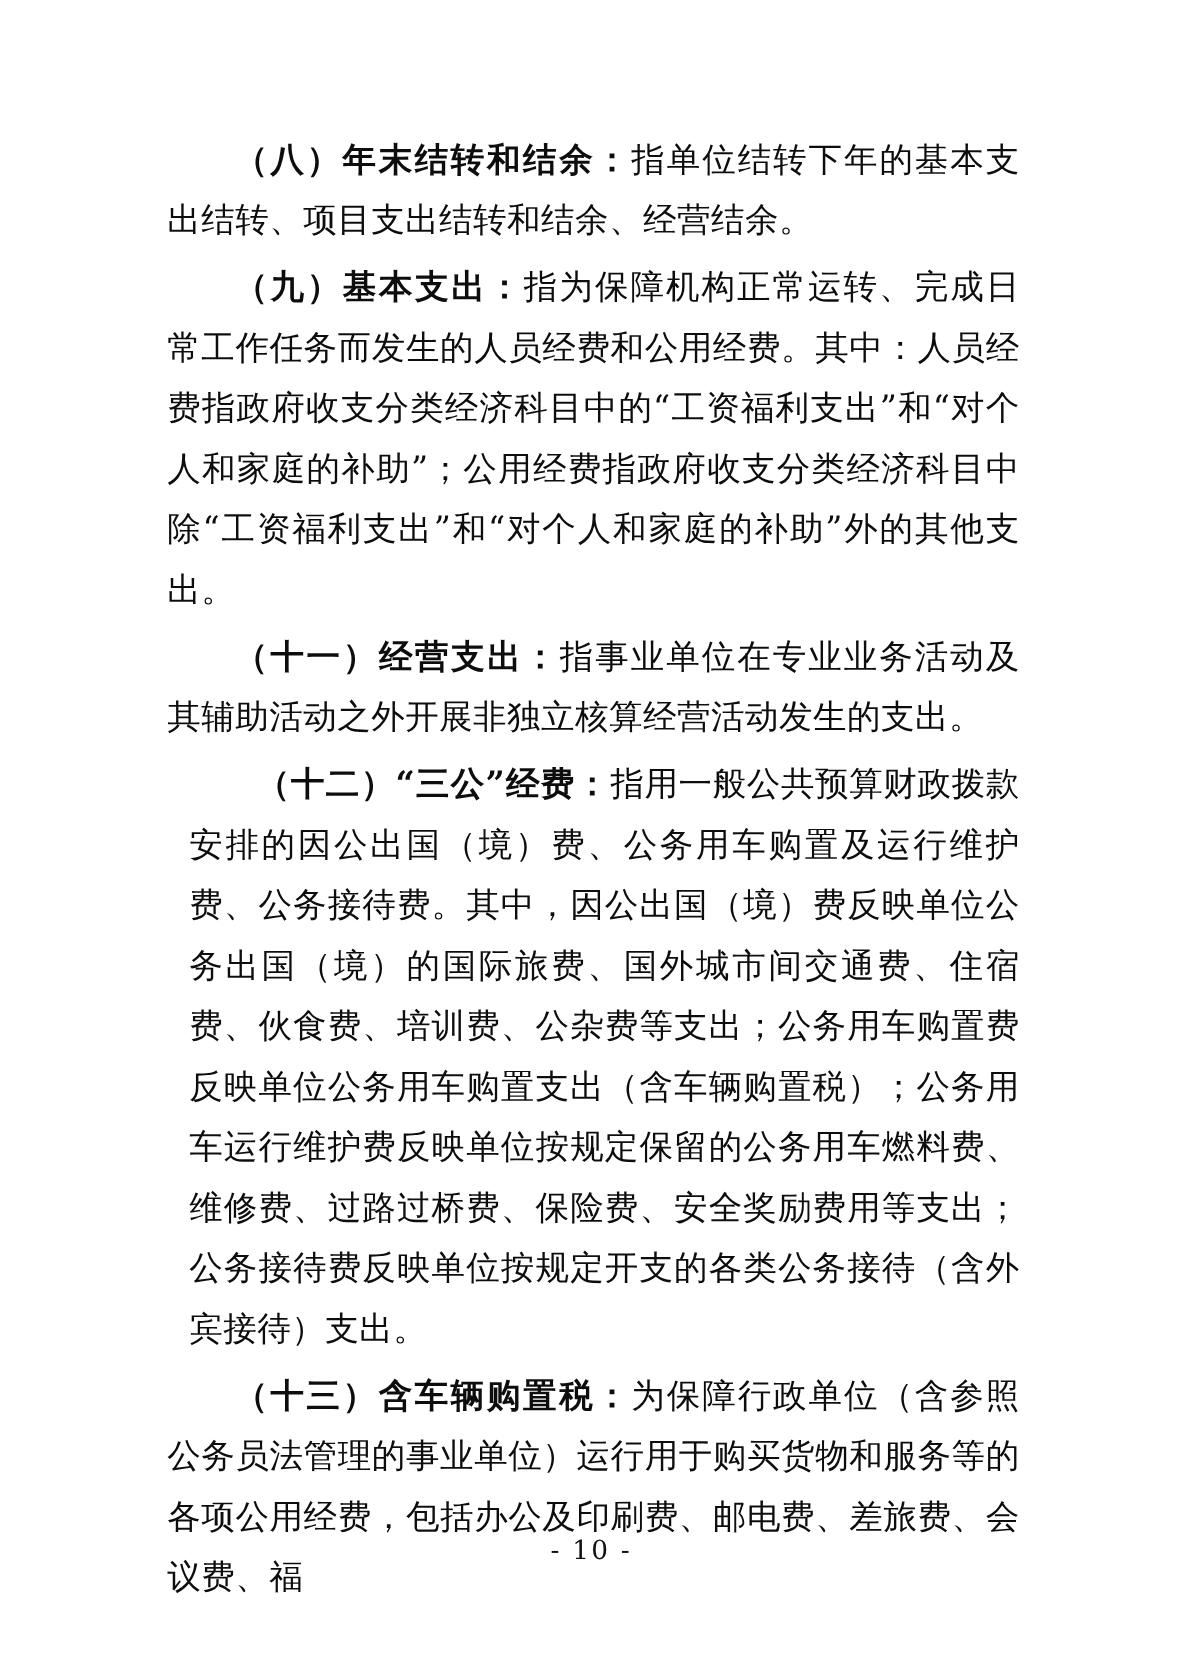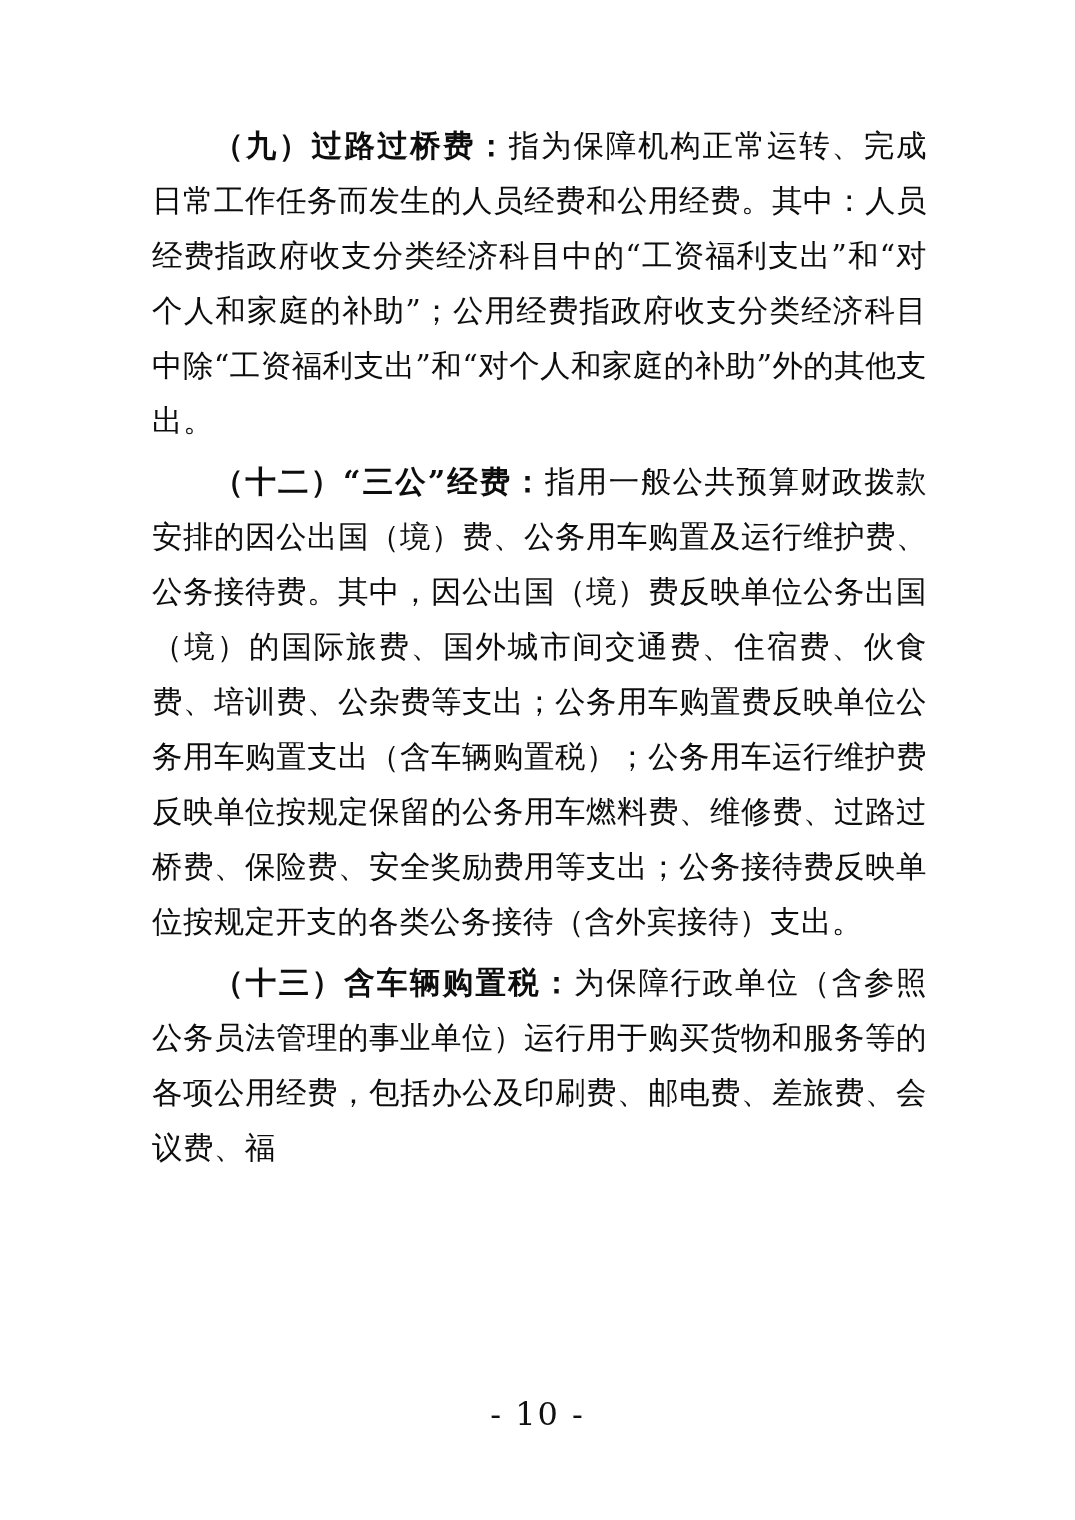--- a/index.html
+++ b/index.html
@@ -38,40 +38,46 @@
   .lead {
     font-weight: 700;
     letter-spacing: 1px;
   }
   .footer {
     position: absolute;
     left: 0;
     top: 1395px;
     width: 1075px;
     text-align: center;
-    font-size: 32px;
+    font-size: 24px;
     font-family: "DejaVu Serif", "Liberation Serif", serif;
     color: #111;
     letter-spacing: 2px;
   }
 </style>
 </head>
 <body>
 
 <div class="page">
   <div class="content">
 
+    <p class="para" style="text-indent: 61px;">
+      <span class="lead">（八）年末结转和结余：</span><span>指单位结转下年的基本支出结转、项目支出结转和结余、经营结余。</span>
+    </p>
 
     <p class="para" style="text-indent: 61px;">
-      <span class="lead">（九）过路过桥费：</span><span>指为保障机构正常运转、完成日常工作任务而发生的人员经费和公用经费。其中：人员经费指政府收支分类经济科目中的“工资福利支出”和“对个人和家庭的补助”；公用经费指政府收支分类经济科目中除“工资福利支出”和“对个人和家庭的补助”外的其他支出。</span>
+      <span class="lead">（九）基本支出：</span><span>指为保障机构正常运转、完成日常工作任务而发生的人员经费和公用经费。其中：人员经费指政府收支分类经济科目中的“工资福利支出”和“对个人和家庭的补助”；公用经费指政府收支分类经济科目中除“工资福利支出”和“对个人和家庭的补助”外的其他支出。</span>
     </p>
 
 
+    <p class="para" style="text-indent: 61px;">
+      <span class="lead">（十一）经营支出：</span><span>指事业单位在专业业务活动及其辅助活动之外开展非独立核算经营活动发生的支出。</span>
+    </p>
 
-    <p class="para" style="text-indent: 61px;">
+    <p class="para" style="text-indent: 61px; margin-left: 20px;">
       <span class="lead">（十二）“三公”经费：</span><span>指用一般公共预算财政拨款安排的因公出国（境）费、公务用车购置及运行维护费、公务接待费。其中，因公出国（境）费反映单位公务出国（境）的国际旅费、国外城市间交通费、住宿费、伙食费、培训费、公杂费等支出；公务用车购置费反映单位公务用车购置支出（含车辆购置税）；公务用车运行维护费反映单位按规定保留的公务用车燃料费、维修费、过路过桥费、保险费、安全奖励费用等支出；公务接待费反映单位按规定开支的各类公务接待（含外宾接待）支出。</span>
     </p>
 
     <p class="para" style="text-indent: 61px;">
       <span class="lead">（十三）含车辆购置税：</span><span>为保障行政单位（含参照公务员法管理的事业单位）运行用于购买货物和服务等的各项公用经费，包括办公及印刷费、邮电费、差旅费、会议费、福</span>
     </p>
 
   </div>
 
   <div class="footer">- 10 -</div>

